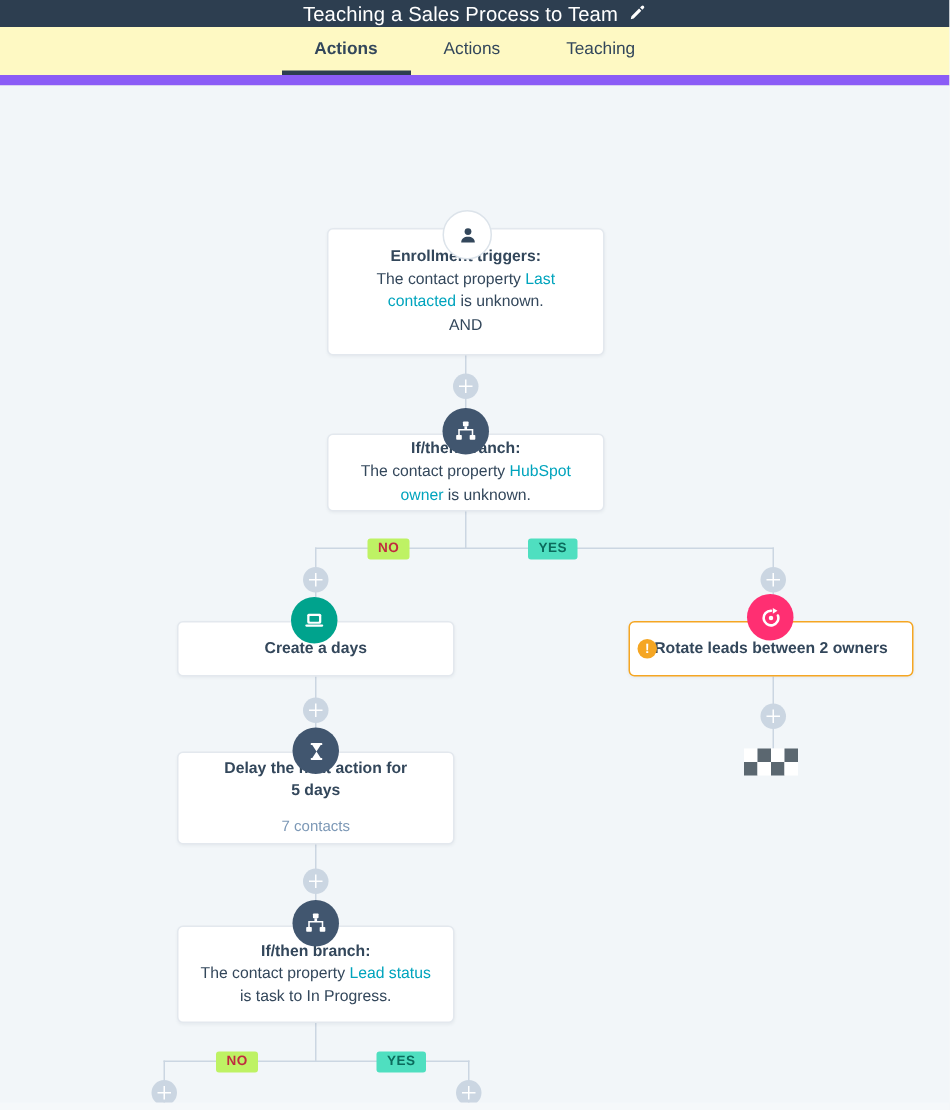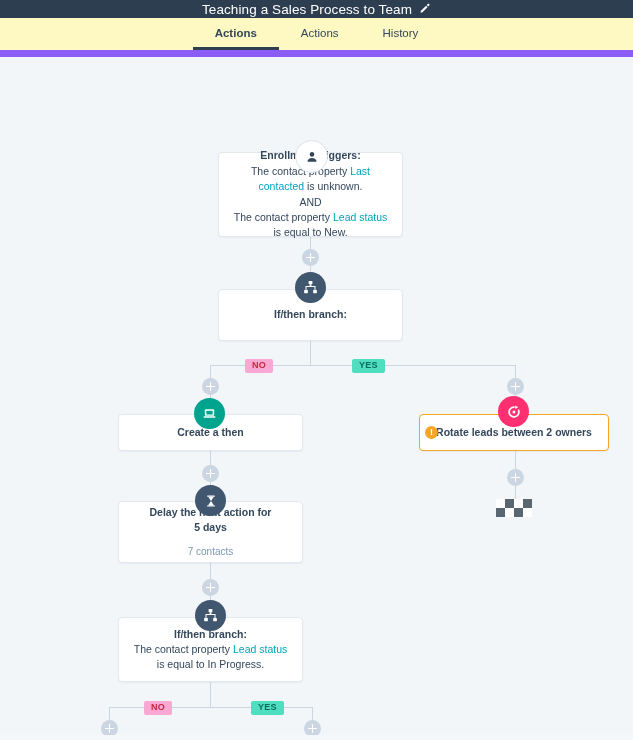--- a/index.html
+++ b/index.html
@@ -180,21 +180,21 @@
   .pill {
     position: absolute;
     font-size: 9px;
     font-weight: bold;
     padding: 2px 7px 3px 7px;
     border-radius: 2px;
     z-index: 4;
     line-height: 1;
     letter-spacing: .3px;
   }
-  .pill.no  { background: #f9a8d4; color: #c02b3f; }
+  .pill.no  { background: #bef264; color: #c02b3f; }
   .pill.yes { background: #4fdfc0; color: #0b6b5c; }
 
   
   .endflag {
     position: absolute;
     display: grid;
     grid-template-columns: repeat(4, 9px);
     grid-template-rows: repeat(2, 9px);
     z-index: 4;
   }
@@ -210,21 +210,21 @@
   <span class="pencil-icon">
     <svg width="12" height="12" viewBox="0 0 16 16" aria-hidden="true">
       <path d="M11.6 1.4a1.4 1.4 0 0 1 2 2L12.3 4.7 10.3 2.7 11.6 1.4zM9.4 3.6l2 2L4.6 12.4l-2.6.6.6-2.6L9.4 3.6z" fill="#ffffff"></path>
     </svg>
   </span>
 </div>
 
 <div class="tabbar">
   <div class="tab active">Actions</div>
   <div class="tab">Actions</div>
-  <div class="tab">History</div>
+  <div class="tab">Teaching</div>
 </div>
 
 <div class="canvas">
 
   <div class="vline" style="left:310px; top:114px; height:116px;"></div>
 
   <div class="hline" style="left:210px; top:308px; width:306px;"></div>
   <div class="vline" style="left:310px; top:283px; height:26px;"></div>
   <div class="vline" style="left:210px; top:308px; height:52px;"></div>
   <div class="vline" style="left:515px; top:308px; height:52px;"></div>
@@ -248,47 +248,47 @@
   <div class="plus" style="left:507px; top:412px;"></div>
   <div class="plus" style="left:101px; top:663px;"></div>
   <div class="plus" style="left:304px; top:663px;"></div>
 
   <div class="card" style="left:218px; top:95px; width:185px; height:85px;">
     <div class="card-title">Enrollment triggers:</div>
     <div class="card-line">
       <span>The contact property </span><span class="lnk">Last contacted</span><span> is unknown.</span>
     </div>
     <div class="bold-and">AND</div>
-    <div class="card-line">
-      <span>The contact property </span><span class="lnk">Lead status</span><span> is equal to New.</span>
-    </div>
   </div>
   <div class="nodeicon enroll" style="left:295px; top:83px;">
     <svg width="14" height="14" viewBox="0 0 16 16" aria-hidden="true">
       <circle cx="8" cy="5" r="2.6" fill="#33475b"></circle>
       <path d="M2.8 13.4c0-2.9 2.3-4.4 5.2-4.4s5.2 1.5 5.2 4.4H2.8z" fill="#33475b"></path>
     </svg>
   </div>
 
   <div class="card" style="left:218px; top:232px; width:185px; height:52px;">
     <div class="card-title">If/then branch:</div>
+    <div class="card-line">
+      <span>The contact property </span><span class="lnk">HubSpot owner</span><span> is unknown.</span>
+    </div>
   </div>
   <div class="nodeicon navy" style="left:295px; top:215px;">
     <svg width="15" height="15" viewBox="0 0 16 16" aria-hidden="true">
       <rect x="6" y="1" width="4" height="3.4" rx="0.6" fill="#ffffff"></rect>
       <rect x="1.2" y="10.6" width="4" height="3.4" rx="0.6" fill="#ffffff"></rect>
       <rect x="10.8" y="10.6" width="4" height="3.4" rx="0.6" fill="#ffffff"></rect>
       <path d="M7.6 4.4v2.6H3.2v3.6M8.4 4.4v2.6h4.4v3.6" stroke="#ffffff" stroke-width="1.1" fill="none"></path>
     </svg>
   </div>
   <div class="pill no" style="left:245px; top:302px;">NO</div>
   <div class="pill yes" style="left:352px; top:302px;">YES</div>
 
   <div class="card" style="left:118px; top:357px; width:185px; height:37px;">
-    <div class="card-title">Create a then</div>
+    <div class="card-title">Create a days</div>
   </div>
   <div class="nodeicon teal" style="left:194px; top:341px;">
     <svg width="15" height="15" viewBox="0 0 16 16" aria-hidden="true">
       <rect x="3" y="3.4" width="10" height="7" rx="1.1" fill="#ffffff"></rect>
       <rect x="4.6" y="5" width="6.8" height="4" rx="0.5" fill="#00a38d"></rect>
       <rect x="1.6" y="11" width="12.8" height="1.6" rx="0.8" fill="#ffffff"></rect>
     </svg>
   </div>
 
   <div class="card warn" style="left:419px; top:357px; width:190px; height:37px;">
@@ -323,21 +323,21 @@
     <svg width="14" height="14" viewBox="0 0 16 16" aria-hidden="true">
       <rect x="3.6" y="1.6" width="8.8" height="1.5" rx="0.5" fill="#ffffff"></rect>
       <rect x="3.6" y="12.9" width="8.8" height="1.5" rx="0.5" fill="#ffffff"></rect>
       <path d="M4.8 3.1h6.4L8 8l3.2 4.9H4.8L8 8z" fill="#ffffff"></path>
     </svg>
   </div>
 
   <div class="card" style="left:118px; top:560px; width:185px; height:65px;">
     <div class="card-title">If/then branch:</div>
     <div class="card-line">
-      <span>The contact property </span><span class="lnk">Lead status</span><span> is equal to In Progress.</span>
+      <span>The contact property </span><span class="lnk">Lead status</span><span> is task to In Progress.</span>
     </div>
   </div>
   <div class="nodeicon navy" style="left:195px; top:543px;">
     <svg width="15" height="15" viewBox="0 0 16 16" aria-hidden="true">
       <rect x="6" y="1" width="4" height="3.4" rx="0.6" fill="#ffffff"></rect>
       <rect x="1.2" y="10.6" width="4" height="3.4" rx="0.6" fill="#ffffff"></rect>
       <rect x="10.8" y="10.6" width="4" height="3.4" rx="0.6" fill="#ffffff"></rect>
       <path d="M7.6 4.4v2.6H3.2v3.6M8.4 4.4v2.6h4.4v3.6" stroke="#ffffff" stroke-width="1.1" fill="none"></path>
     </svg>
   </div>

